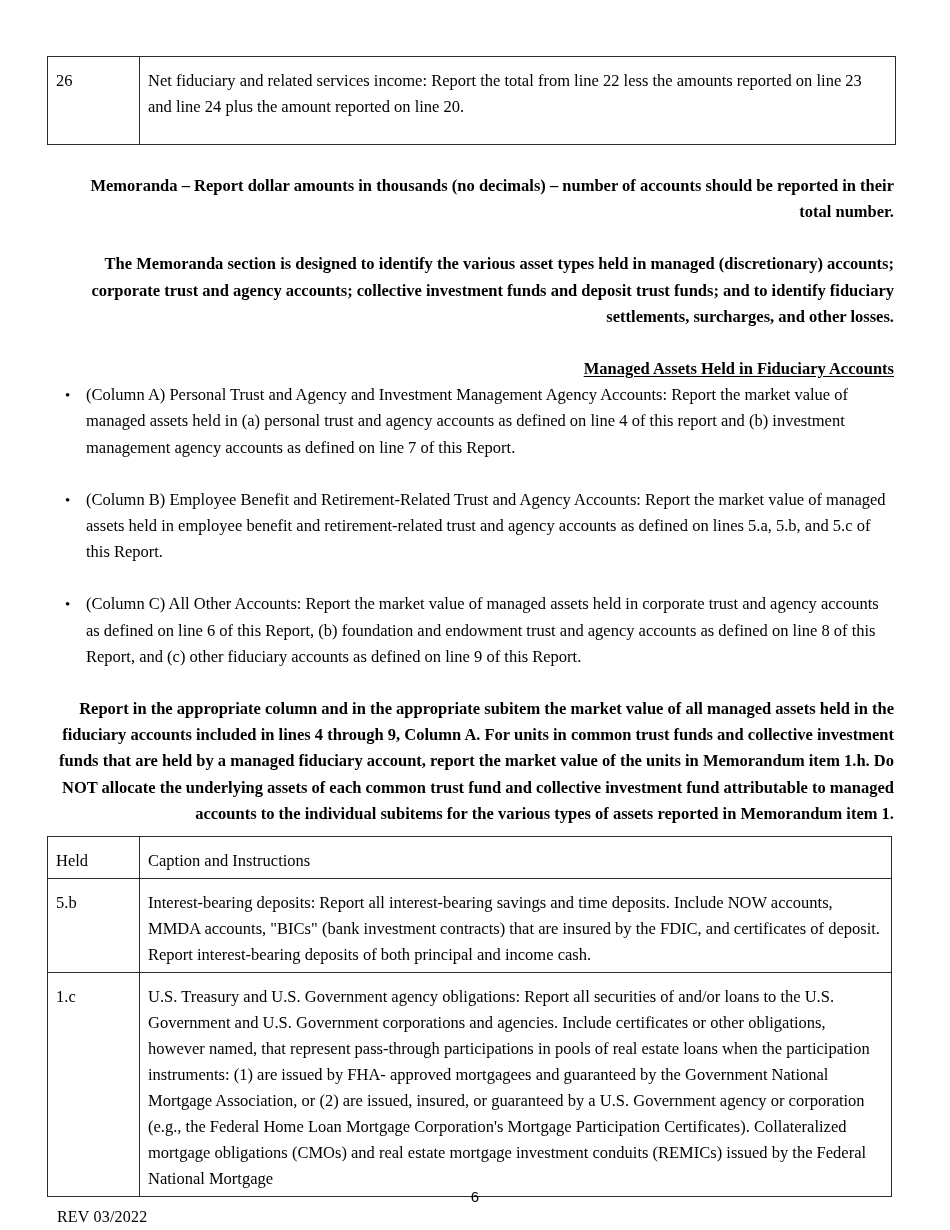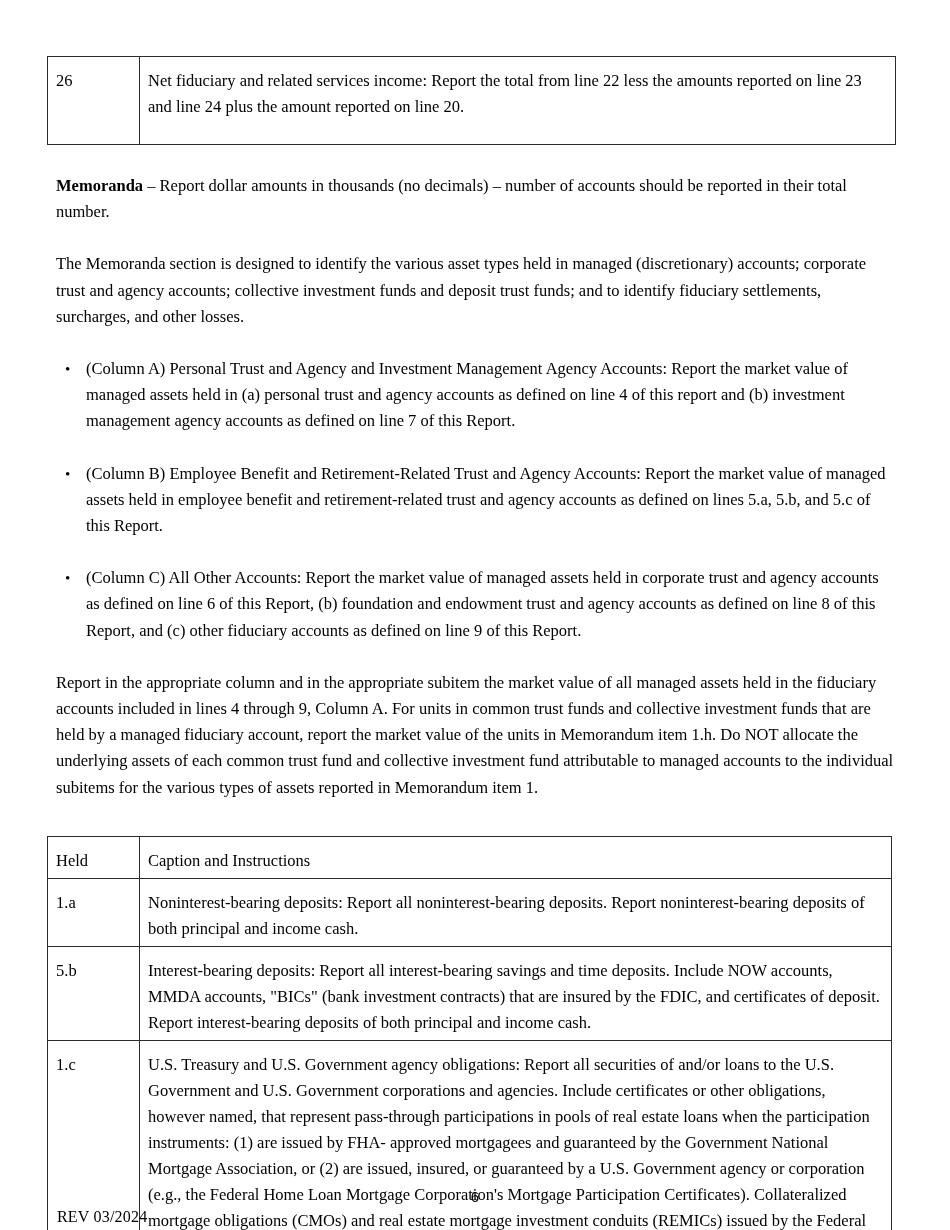--- a/index.html
+++ b/index.html
@@ -54,21 +54,22 @@
   .body-block {
     position: absolute;
     left: 56px;
     top: 173px;
     width: 838px;
     font-size: 16.5px;
     line-height: 26.2px;
   }
   .para {
     margin: 0;
-    text-align: left;
+    text-align: right;
+    font-weight: bold;
   }
   .gap-sm { height: 26px; }
   .gap-md { height: 26px; }
 
   .section-heading {
     text-decoration: underline;
     text-underline-offset: 2px;
   }
 
   ul.bullets {
@@ -143,20 +144,21 @@
   <div class="body-block">
 
     <p class="para"><b>Memoranda</b><span> – Report dollar amounts in thousands (no decimals) – number of accounts should be reported in their total number.</span></p>
 
     <div class="gap-sm"></div>
 
     <p class="para">The Memoranda section is designed to identify the various asset types held in managed (discretionary) accounts; corporate trust and agency accounts; collective investment funds and deposit trust funds; and to identify fiduciary settlements, surcharges, and other losses.</p>
 
     <div class="gap-sm"></div>
 
+    <p class="para section-heading">Managed Assets Held in Fiduciary Accounts</p>
 
     <ul class="bullets">
       <li>
         <span class="bullet-dot">•</span>
         <span>(Column A) Personal Trust and Agency and Investment Management Agency Accounts:  Report the market value of managed assets held in (a) personal trust and agency accounts as defined on line 4 of this report and (b) investment management agency accounts as defined on line 7 of this Report.</span>
       </li>
       <li>
         <span class="bullet-dot">•</span>
         <span>(Column B) Employee Benefit and Retirement-Related Trust and Agency Accounts:  Report the market value of managed assets held in employee benefit and retirement-related trust and agency accounts as defined on lines 5.a, 5.b, and 5.c of this Report.</span>
       </li>
@@ -178,31 +180,27 @@
         <col class="col-caption">
       </colgroup>
       <thead>
         <tr>
           <th>Held</th>
           <th>Caption and Instructions</th>
         </tr>
       </thead>
       <tbody>
         <tr>
-          <td>1.a</td>
-          <td>Noninterest-bearing deposits: Report all noninterest-bearing deposits.  Report noninterest-bearing deposits of both principal and income cash.</td>
-        </tr>
-        <tr>
           <td>5.b</td>
           <td>Interest-bearing deposits:  Report all interest-bearing savings and time deposits.  Include NOW accounts, MMDA accounts, "BICs" (bank investment contracts) that are insured by the FDIC, and certificates of deposit.  Report interest-bearing deposits of both principal and income cash.</td>
         </tr>
         <tr>
           <td>1.c</td>
           <td>U.S. Treasury and U.S. Government agency obligations:  Report all securities of and/or loans to the U.S. Government and U.S. Government corporations and agencies.  Include certificates or other obligations, however named, that represent pass-through participations in pools of real estate loans when the participation instruments: (1) are issued by FHA- approved mortgagees and guaranteed by the Government National Mortgage Association, or (2) are issued, insured, or guaranteed by a U.S. Government agency or corporation (e.g., the Federal Home Loan Mortgage Corporation's Mortgage Participation Certificates).  Collateralized mortgage obligations (CMOs) and real estate mortgage investment conduits (REMICs) issued by the Federal National Mortgage</td>
         </tr>
       </tbody>
     </table>
   </div>
 
   <div class="page-number">6</div>
-  <div class="rev-footer">REV 03/2024</div>
+  <div class="rev-footer">REV 03/2022</div>
 
 </div>
 
 </body></html>

